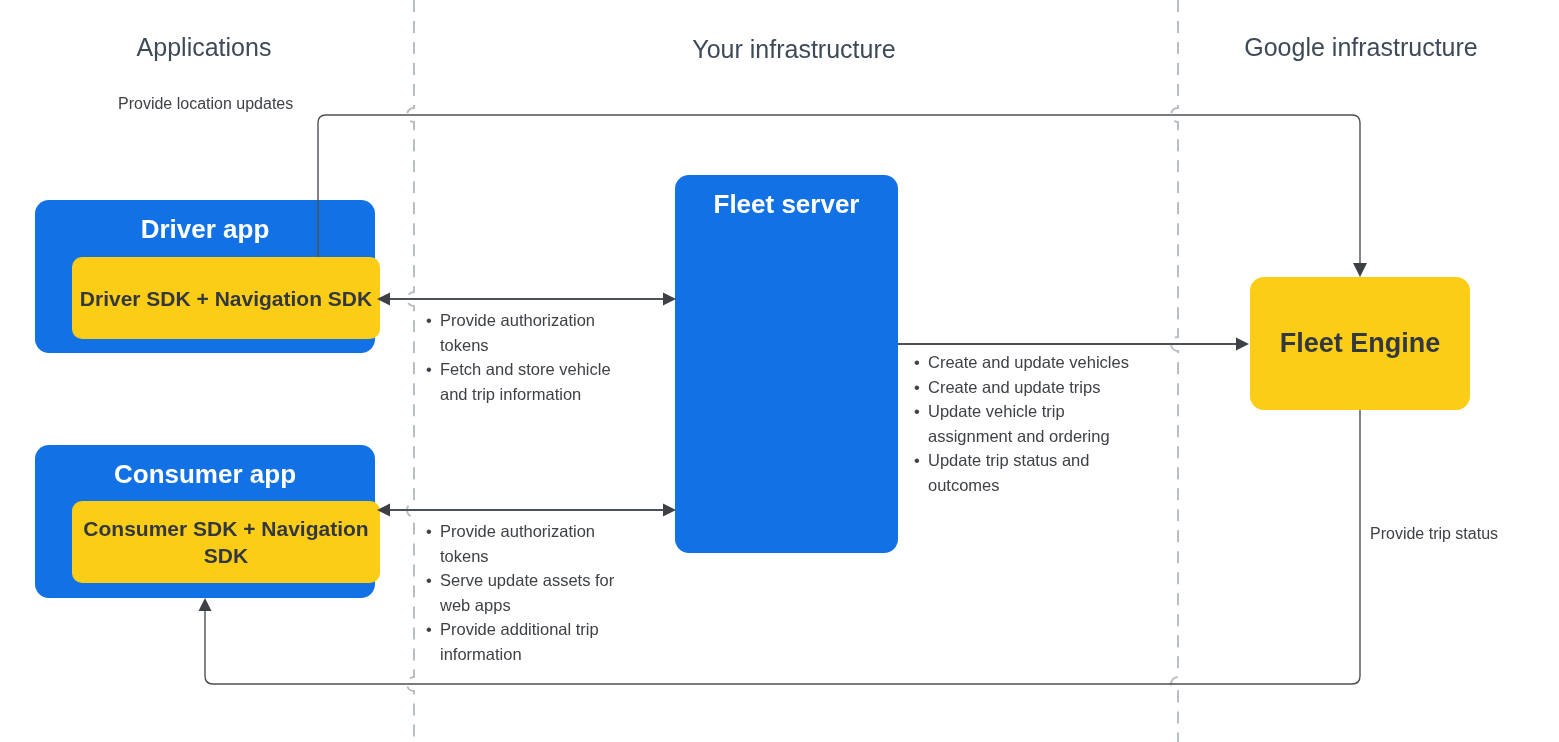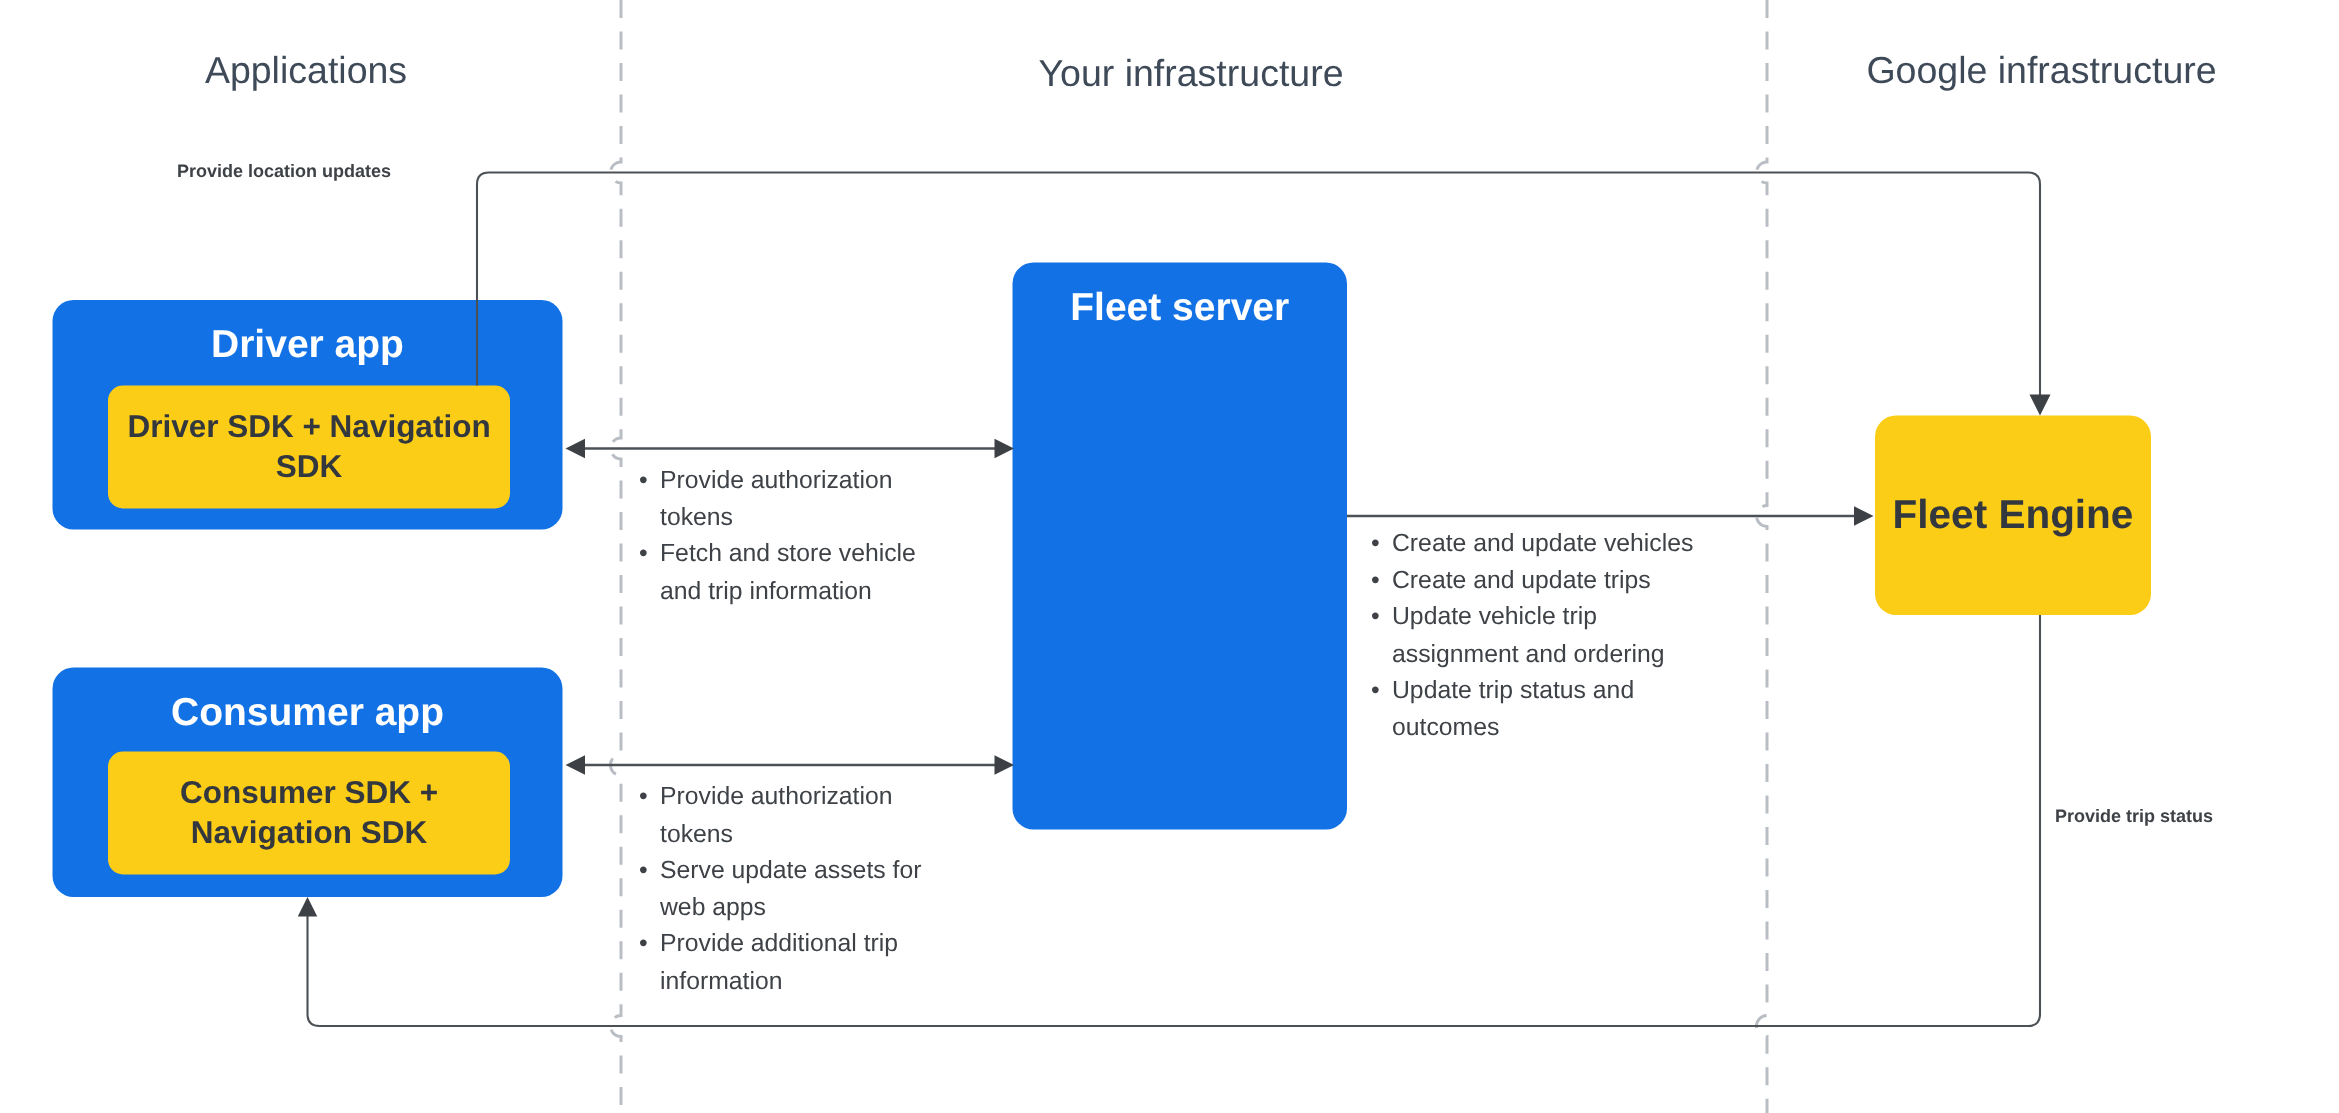--- a/index.html
+++ b/index.html
@@ -17,30 +17,30 @@
     font-size:25px; font-weight:400; color:var(--header-text); white-space:nowrap;
   }
   .node{position:absolute; border-radius:14px;}
   .node.blue{background:var(--node-blue);}
   .node.yellow{background:var(--node-yellow);}
   .node-title{
     text-align:center; font-size:26px; font-weight:700; color:var(--title-text);
     padding-top:14px; white-space:nowrap;
   }
   .sdk-box{
-    position:absolute; left:37px; width:268px; height:82px; border-radius:10px;
+    position:absolute; left:37px; width:308px; height:82px; border-radius:10px;
     background:var(--node-yellow); display:flex; align-items:center; justify-content:center;
     text-align:center; font-size:21px; font-weight:700; line-height:27px; color:var(--sdk-text);
   }
   .fleet{
     display:flex; align-items:center; justify-content:center;
     font-size:27px; font-weight:700; color:var(--sdk-text);
   }
   .edge-label{
-    position:absolute; font-size:12px; font-weight:700; color:var(--label-text); white-space:nowrap;margin-top:12px;
+    position:absolute; font-size:16px; font-weight:400; color:var(--label-text); white-space:nowrap;
   }
   .bullets{
     position:absolute; margin:0; padding:0; list-style:none;
     font-size:16.5px; font-weight:400; line-height:24.5px; color:var(--label-text);
   }
   .bullets li{position:relative; padding-left:16px;}
   .bullets li::before{content:"\2022"; position:absolute; left:2px;}
   .wires{position:absolute; left:0; top:0; pointer-events:none;}
   .divider{fill:none; stroke:var(--divider); stroke-width:2; stroke-dasharray:12 9;}
   .wire-thin{fill:none; stroke:var(--wire); stroke-width:1.4;}
@@ -66,21 +66,21 @@
 
   <div class="node blue" style="left:35px; top:445px; width:340px; height:153px;">
     <div class="node-title">Consumer app</div>
     <div class="sdk-box" style="top:56px;">Consumer SDK + Navigation SDK</div>
   </div>
 
   <div class="node blue" style="left:675px; top:175px; width:223px; height:378px;">
     <div class="node-title">Fleet server</div>
   </div>
 
-  <div class="node yellow fleet" style="left:1250px; top:277px; width:184px; height:133px;">
+  <div class="node yellow fleet" style="left:1250px; top:277px; width:220px; height:133px;">
     <span>Fleet Engine</span>
   </div>
 
   <ul class="bullets" style="left:424px; top:308px; width:206px;">
       <li>Provide authorization tokens</li>
       <li>Fetch and store vehicle and trip information</li>
     </ul>
   <ul class="bullets" style="left:424px; top:519px; width:192px;">
       <li>Provide authorization tokens</li>
       <li>Serve update assets for web apps</li>

